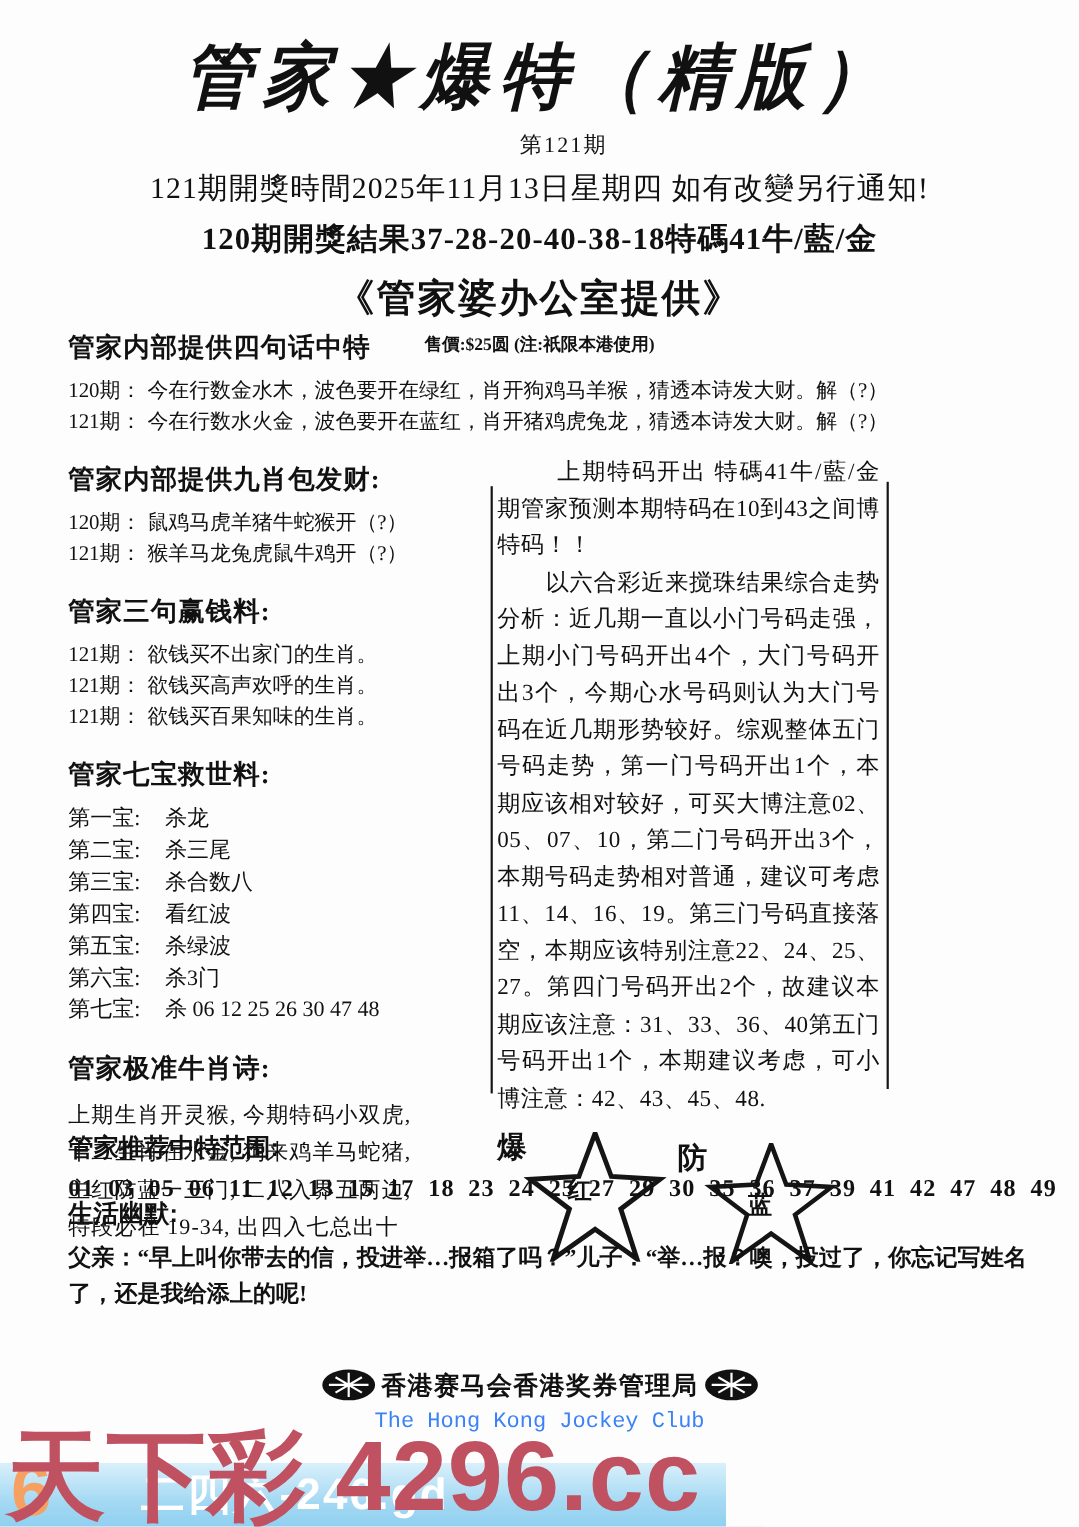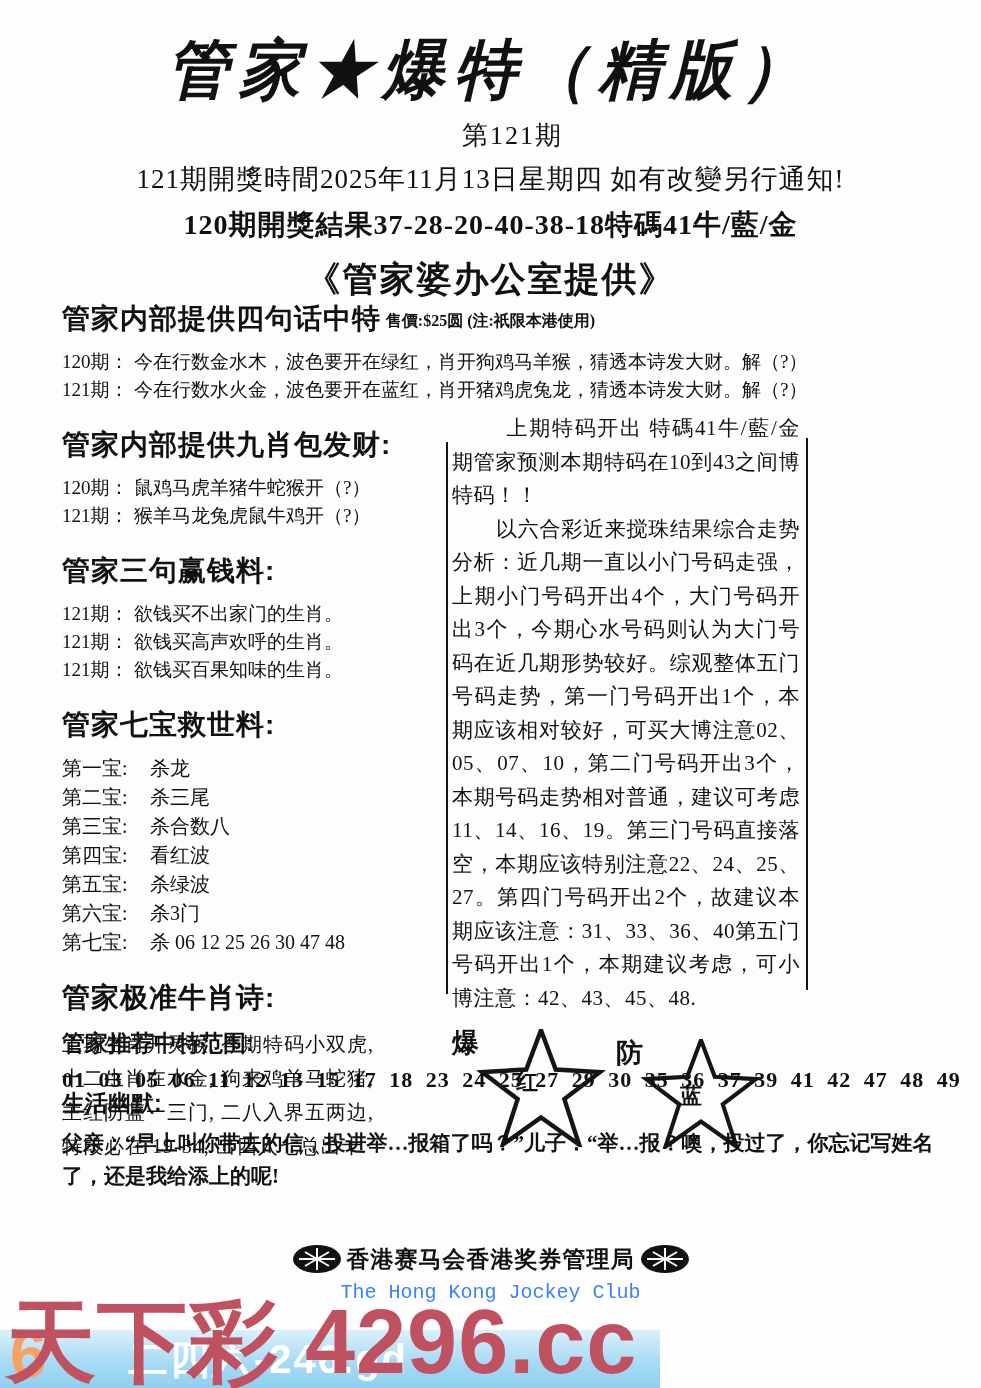--- a/index.html
+++ b/index.html
@@ -2,28 +2,28 @@
 <html><head>
 <meta charset="utf-8">
 <style>
   html,body{margin:0;padding:0;background:#e8e8e8;}
   .page{position:relative;width:981px;height:1388px;margin:0 auto;background:#fdfdfd;
         overflow:hidden;color:#111;font-family:"Liberation Serif",serif;}
   
   .hdr{position:absolute;top:28px;left:0;width:100%;text-align:center;}
   .title{font-size:62px;font-weight:bold;font-style:italic;letter-spacing:10px;
          font-family:"Liberation Serif",serif;transform:scaleY(1.05);}
-  .issue{font-size:26px;margin-top:6px;letter-spacing:2px;padding-left:44px;}
+  .issue{font-size:20px;margin-top:6px;letter-spacing:2px;padding-left:44px;}
   .hline1{font-size:27px;font-weight:normal;margin-top:8px;letter-spacing:1px;}
   .hline2{font-size:28px;font-weight:bold;margin-top:9px;letter-spacing:1px;font-family:Liberation Serif, serif;}
   .provider{font-size:35px;font-weight:600;margin-top:12px;letter-spacing:2px;}
   .price{font-size:16px;font-weight:bold;margin-top:8px;}
   
   .leftcol{position:absolute;left:62px;top:300px;width:400px;}
-  .sec-h{font-family:Liberation Sans, sans-serif;font-weight:bold;font-size:28px;
+  .sec-h{font-family:Liberation Serif, serif;font-weight:bold;font-size:24px;
          letter-spacing:1px;margin:0 0 10px 0;}
   .row{font-size:19px;line-height:28px;display:flex;}
   .row .lbl{flex:0 0 72px;}
   .sec{margin-bottom:22px;}
   .sec.wide{width:860px;}
   .wide .row{white-space:nowrap;}
   .t-row{font-size:20px;line-height:29px;display:flex;}
   .t-row .lbl{flex:0 0 88px;}
   .poem-line{font-size:20px;line-height:34px;letter-spacing:1px;}
   

